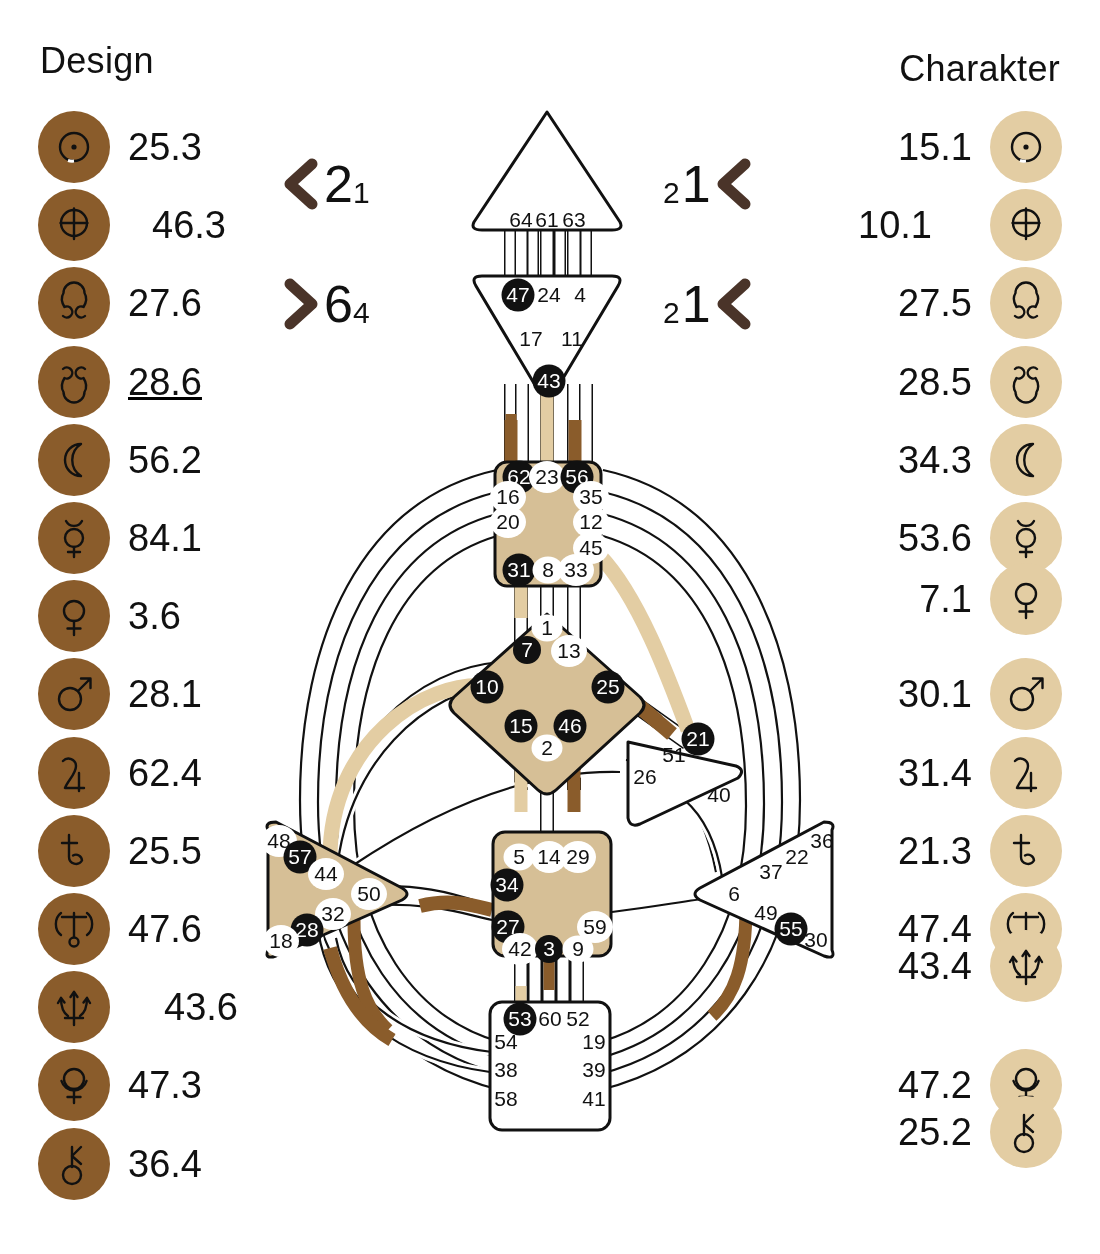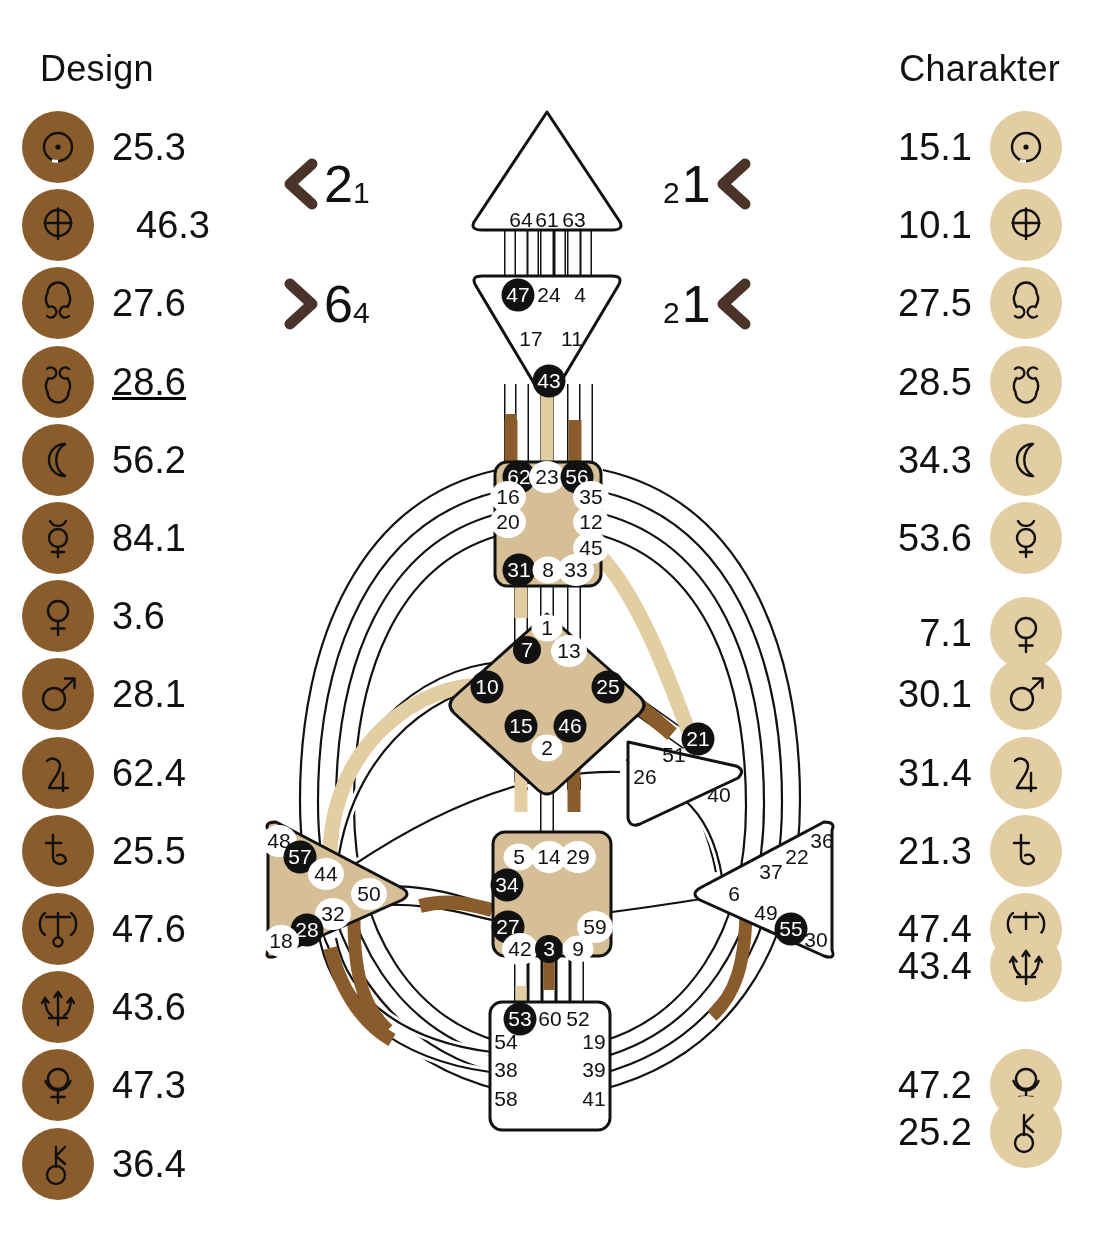--- a/index.html
+++ b/index.html
@@ -4,25 +4,25 @@
 <style>
   html,body{margin:0;padding:0;background:#ffffff;}
   body{
     width:1100px;height:1254px;position:relative;overflow:hidden;
     font-family:"Liberation Sans", sans-serif;
     -webkit-font-smoothing:antialiased;
   }
   .col-title{
     position:absolute;font-size:36px;color:#111;letter-spacing:.3px;white-space:nowrap;
   }
-  #design-title{left:40px;top:48px;}
+  #design-title{left:40px;top:40px;}
   #charakter-title{right:40px;top:48px;}
 
   .planet-row{position:absolute;height:78px;display:flex;align-items:center;}
-  .planet-row.left{left:22px;}
+  .planet-row.left{left:38px;}
   .planet-row.right{right:38px;flex-direction:row-reverse;}
 
   .planet-disc{
     width:72px;height:72px;border-radius:50%;
     display:flex;align-items:center;justify-content:center;flex:none;
   }
   .planet-disc.design{background:#8a5c2b;}
   .planet-disc.charakter{background:#e3cda3;}
   .planet-disc svg{display:block;}
   .planet-val{
@@ -142,21 +142,21 @@
         <svg width="44" height="44" viewBox="0 0 44 44">
           <path d="M22 6 V30" stroke="#111" fill="none" stroke-width="2.4" stroke-linecap="round" stroke-linejoin="round"></path>
           <path d="M10 10 H34" stroke="#111" fill="none" stroke-width="2.4" stroke-linecap="round" stroke-linejoin="round"></path>
           <path d="M9 6 a11 13 0 0 0 0 22" stroke="#111" fill="none" stroke-width="2.4" stroke-linecap="round" stroke-linejoin="round"></path>
           <path d="M35 6 a11 13 0 0 1 0 22" stroke="#111" fill="none" stroke-width="2.4" stroke-linecap="round" stroke-linejoin="round"></path>
           <circle cx="22" cy="35" r="4.5" stroke="#111" fill="none" stroke-width="2.4" stroke-linecap="round" stroke-linejoin="round"></circle>
         </svg>
       </div>
       <div class="planet-val">47.6</div>
     </div>
-    <div class="planet-row left" style="top: 968.2px;">
+    <div class="planet-row left" style="top: 968.2px; gap: 36px;">
       <div class="planet-disc design">
         <svg width="44" height="44" viewBox="0 0 44 44">
           <path d="M22 7 V40 M13 33 H31" stroke="#111" fill="none" stroke-width="2.4" stroke-linecap="round" stroke-linejoin="round"></path>
           <path d="M9 13 c0 12 4 16 7 18" stroke="#111" fill="none" stroke-width="2.4" stroke-linecap="round" stroke-linejoin="round"></path>
           <path d="M35 13 c0 12 -4 16 -7 18" stroke="#111" fill="none" stroke-width="2.4" stroke-linecap="round" stroke-linejoin="round"></path>
           <path d="M22 7 l-3.5 5 M22 7 l3.5 5" stroke="#111" fill="none" stroke-width="2.4" stroke-linecap="round" stroke-linejoin="round"></path>
           <path d="M9 13 l-3 5 M9 13 l3.5 4.5" stroke="#111" fill="none" stroke-width="2.4" stroke-linecap="round" stroke-linejoin="round"></path>
           <path d="M35 13 l3 5 M35 13 l-3.5 4.5" stroke="#111" fill="none" stroke-width="2.4" stroke-linecap="round" stroke-linejoin="round"></path>
         </svg>
       </div>
@@ -187,21 +187,21 @@
     <div class="planet-row right" style="top: 108px;">
       <div class="planet-disc charakter">
         <svg width="44" height="44" viewBox="0 0 44 44">
           <circle cx="22" cy="22" r="14" stroke="#111" fill="none" stroke-width="2.4" stroke-linecap="round" stroke-linejoin="round"></circle>
           <circle cx="22" cy="22" r="2.6" fill="#111"></circle>
           <path d="M16 35.5 A14 14 0 0 0 22 36" stroke="#fff" stroke-width="3" fill="none"></path>
         </svg>
       </div>
       <div class="planet-val">15.1</div>
     </div>
-    <div class="planet-row right" style="top: 186.2px;">
+    <div class="planet-row right" style="top: 186.2px; gap: 40px;">
       <div class="planet-disc charakter">
         <svg width="44" height="44" viewBox="0 0 44 44">
           <circle cx="22" cy="20" r="13" stroke="#111" fill="none" stroke-width="2.4" stroke-linecap="round" stroke-linejoin="round"></circle>
           <path d="M22 5.5 V36 M8.6 20 H35.4" stroke="#111" fill="none" stroke-width="2.4" stroke-linecap="round" stroke-linejoin="round"></path>
         </svg>
       </div>
       <div class="planet-val">10.1</div>
     </div>
     <div class="planet-row right" style="top: 264.4px;">
       <div class="planet-disc charakter">
@@ -230,21 +230,21 @@
     <div class="planet-row right" style="top: 499px;">
       <div class="planet-disc charakter">
         <svg width="44" height="44" viewBox="0 0 44 44">
           <circle cx="22" cy="22" r="9" stroke="#111" fill="none" stroke-width="2.4" stroke-linecap="round" stroke-linejoin="round"></circle>
           <path d="M22 31 V41 M16 36 H28" stroke="#111" fill="none" stroke-width="2.4" stroke-linecap="round" stroke-linejoin="round"></path>
           <path d="M14 5 a9 9 0 0 0 16 0" stroke="#111" fill="none" stroke-width="2.4" stroke-linecap="round" stroke-linejoin="round"></path>
         </svg>
       </div>
       <div class="planet-val">53.6</div>
     </div>
-    <div class="planet-row right" style="top: 594px; justify-content: center;">
+    <div class="planet-row right" style="top: 560px; justify-content: center;">
       <div class="planet-disc charakter">
         <svg width="44" height="44" viewBox="0 0 44 44">
           <circle cx="22" cy="17" r="10" stroke="#111" fill="none" stroke-width="2.4" stroke-linecap="round" stroke-linejoin="round"></circle>
           <path d="M22 27 V41 M15.5 34.5 H28.5" stroke="#111" fill="none" stroke-width="2.4" stroke-linecap="round" stroke-linejoin="round"></path>
         </svg>
       </div>
       <div class="planet-val">7.1</div>
     </div>
     <div class="planet-row right" style="top: 655.4px;">
       <div class="planet-disc charakter">

